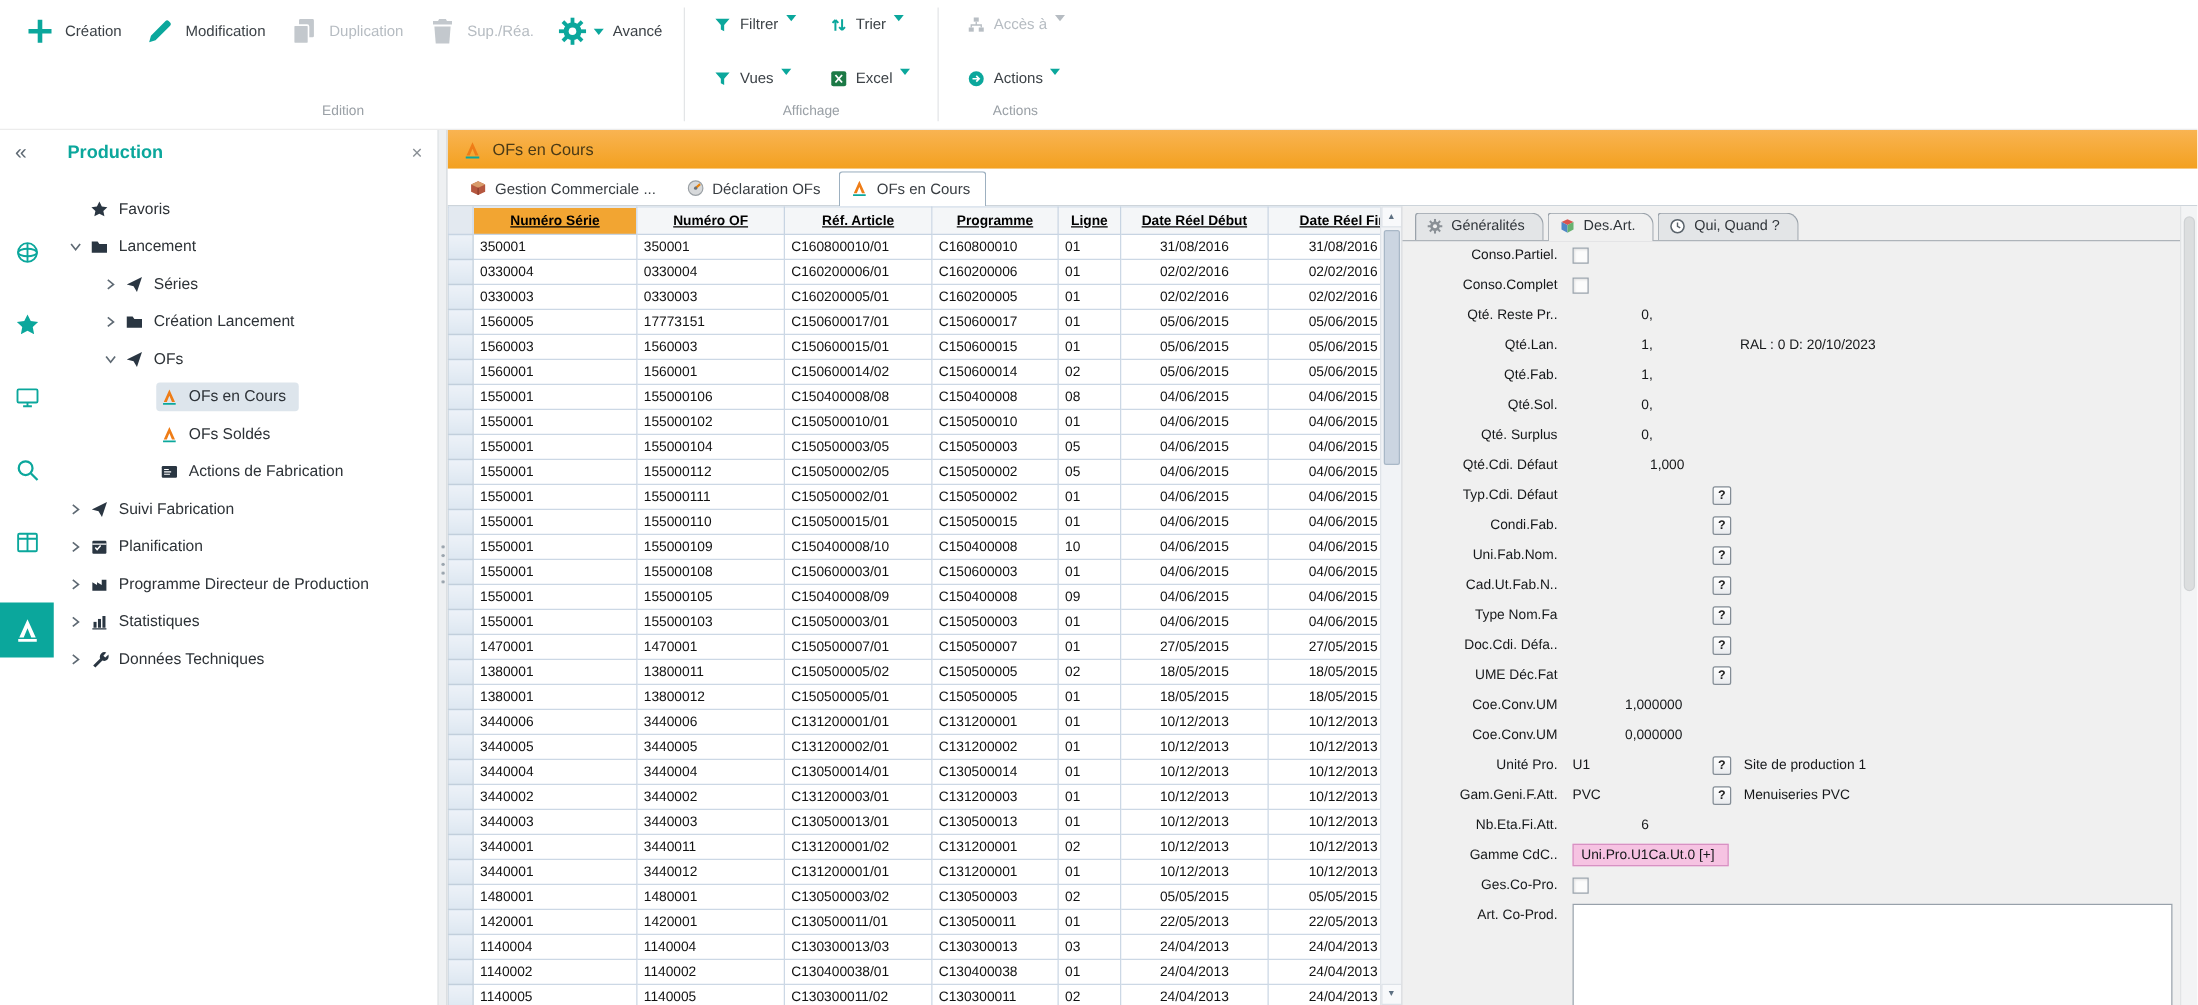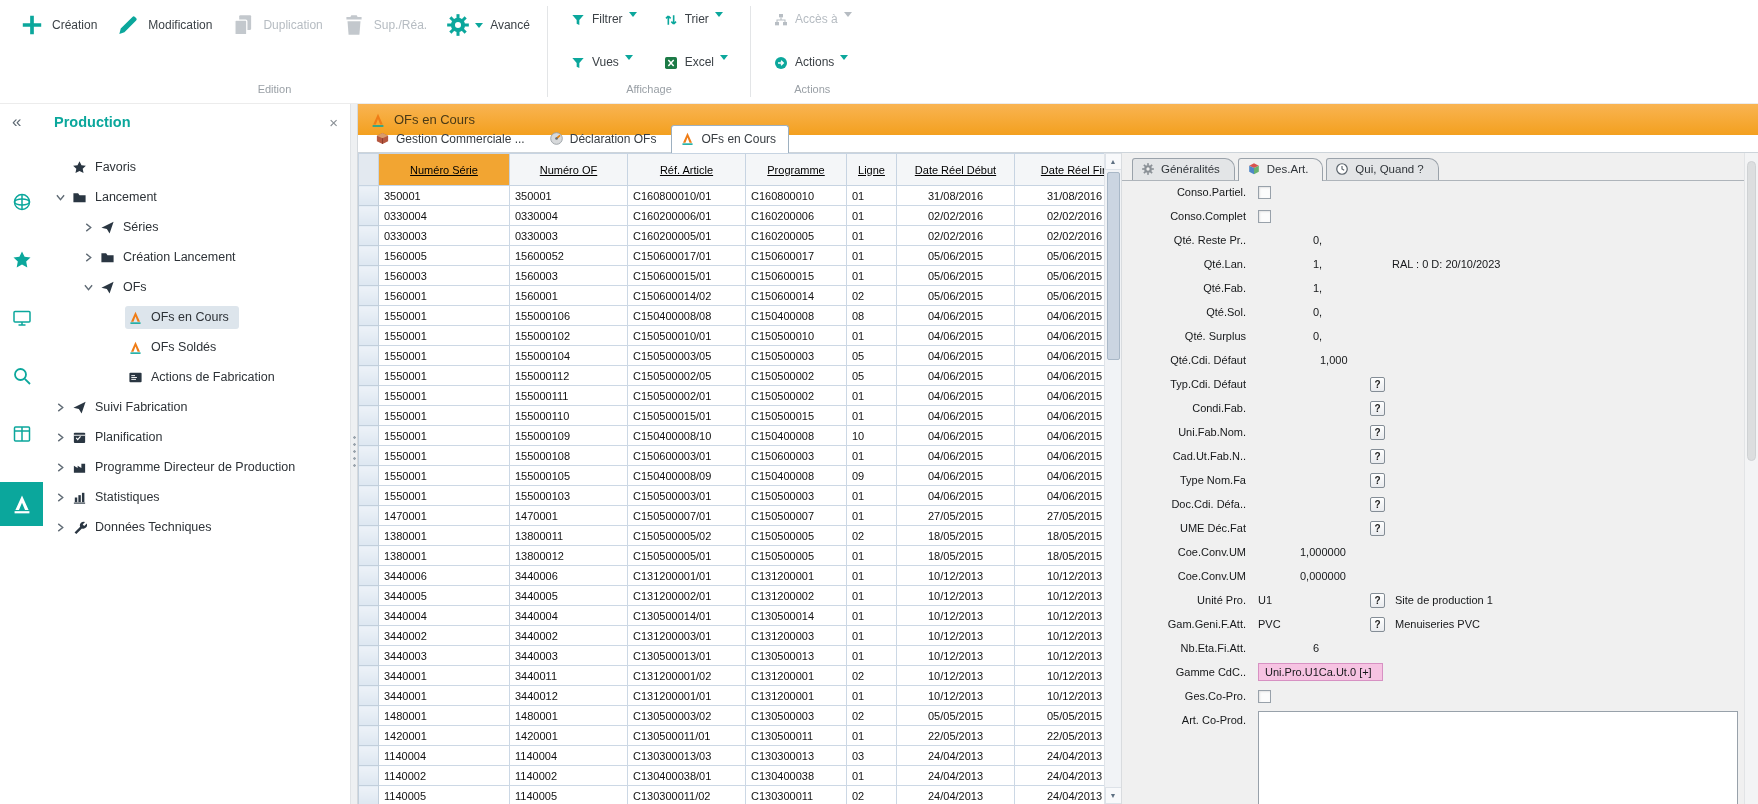--- a/index.html
+++ b/index.html
@@ -47,30 +47,30 @@
 .twrap.selected{background:var(--selected-tree-bg,#dde5ec);}
 .ti-ic{width:15px;height:15px;flex:none;}
 .splitter{width:8px;flex:none;background:#eef0f2;border-left:1px solid #e0e3e6;border-right:1px solid #d5d9dd;position:relative;cursor:col-resize;}
 .splitter::after{content:"";position:absolute;left:2px;top:330px;width:3px;height:36px;background:radial-gradient(circle,#9aa4ad 1.1px,transparent 1.5px);background-size:3px 7px;background-repeat:repeat-y;}
 
 
 .main{flex:1;display:flex;flex-direction:column;min-width:0;}
 .orange-bar{height:31px;flex:none;display:flex;align-items:center;gap:8px;padding:0 12px;background:linear-gradient(180deg,#f9b452,#f3a01f);}
 .orange-bar .dtab-ic{width:16px;height:16px;}
 .ob-title{font-size:13px;color:#4a3a16;}
-.doc-tabs{height:18px;flex:none;background:#fff;display:flex;align-items:flex-end;padding-left:8px;gap:2px;border-bottom:1px solid #cdd4da;}
+.doc-tabs{height:30px;flex:none;background:#fff;display:flex;align-items:flex-end;padding-left:8px;gap:2px;border-bottom:1px solid #cdd4da;}
 .dtab{display:flex;align-items:center;gap:6px;font-size:12px;color:#383d42;padding:5px 12px 6px 8px;cursor:pointer;border:1px solid transparent;border-bottom:none;}
 .dtab-ic{width:15px;height:15px;display:block;}
 .dtab.active{background:#fff;border-color:#9db0c0;border-radius:3px 3px 0 0;margin-bottom:-1px;padding-bottom:7px;}
 
 
 .work{flex:1;display:flex;min-height:0;}
 .grid-wrap{width:746px;flex:none;overflow:hidden;background:#fff;}
 table.grid{border-collapse:collapse;table-layout:fixed;width:776px;}
-.grid th{height:32px;font-size:11px;font-weight:normal;text-decoration:underline;text-align:center;border:1px solid #c7d4e2;background:#f4f6f8;white-space:nowrap;overflow:hidden;padding:0 3px;cursor:pointer;}
+.grid th{height:22px;font-size:11px;font-weight:bold;text-decoration:underline;text-align:center;border:1px solid #c7d4e2;background:#f4f6f8;white-space:nowrap;overflow:hidden;padding:0 3px;cursor:pointer;}
 .grid th.corner{background:#e3e9f0;text-decoration:none;cursor:default;}
 .grid th.sorted{background:var(--sort-header-orange,#f2a532);}
 .grid td{height:20px;font-size:11px;color:#111;border:1px solid #ccd8e5;padding:0 5px;white-space:nowrap;overflow:hidden;background:#fff;}
 .grid td.rh{background:linear-gradient(180deg,#edf2f8,#dde7f1);border-color:#c2cfdc;}
 .grid td.date{text-align:center;}
 .vscroll{width:17px;flex:none;background:#f1f3f6;border-left:1px solid #e0e4e9;display:flex;flex-direction:column;align-items:center;}
 .sbtn{width:17px;height:17px;flex:none;background:#f8f9fb;border:1px solid #dde2e8;color:#5e7082;font-size:7px;display:flex;align-items:center;justify-content:center;cursor:pointer;}
 .sthumb{width:13px;height:188px;margin-top:2px;flex:none;background:#cbd5e1;border:1px solid #a9b8c7;border-radius:2px;cursor:grab;}
 .sspacer{flex:1;}
 
@@ -577,21 +577,21 @@
                   <td>0330003</td>
                   <td>C160200005/01</td>
                   <td>C160200005</td>
                   <td>01</td>
                   <td class="date">02/02/2016</td>
                   <td class="date">02/02/2016</td>
                 </tr>
                 <tr>
                   <td class="rh"></td>
                   <td>1560005</td>
-                  <td>15600052</td>
+                  <td>17773151</td>
                   <td>C150600017/01</td>
                   <td>C150600017</td>
                   <td>01</td>
                   <td class="date">05/06/2015</td>
                   <td class="date">05/06/2015</td>
                 </tr>
                 <tr>
                   <td class="rh"></td>
                   <td>1560003</td>
                   <td>1560003</td>

